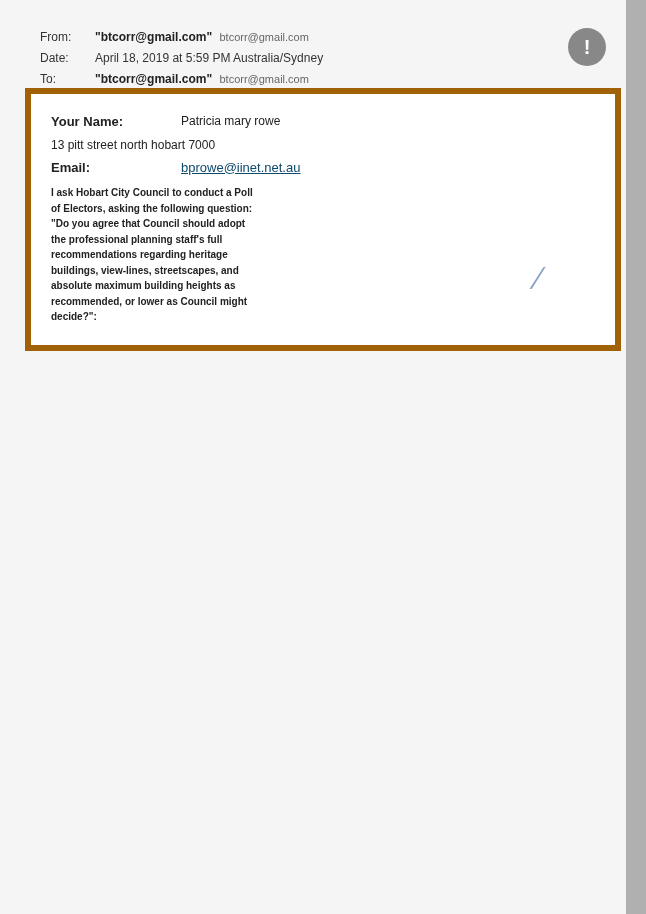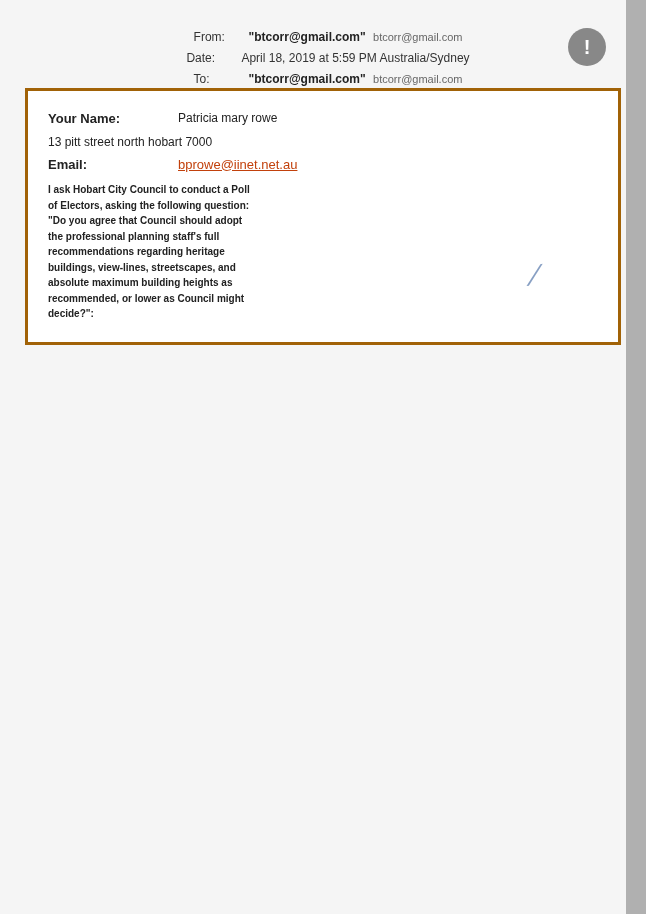--- a/index.html
+++ b/index.html
@@ -42,21 +42,20 @@
       top: 28px;
       left: 40px;
       right: 30px;
     }
 
     .header-row {
       display: flex;
       margin-bottom: 3px;
       font-size: 12px;
       line-height: 1.5;
-      justify-content: center;
     }
 
     .header-label {
       color: #333;
       min-width: 55px;
       font-size: 12px;
     }
 
     .header-value {
       color: #333;
@@ -88,23 +87,23 @@
       color: white;
       font-size: 20px;
       font-weight: bold;
     }
 
     .content-card {
       position: absolute;
       top: 88px;
       left: 25px;
       right: 25px;
-      border: 3px solid #a16207;
+      border: 6px solid #a16207;
       background-color: #ffffff;
-      padding: 18px 20px 20px 20px;
+      padding: 18px 14px 20px 20px;
     }
 
     .info-row {
       display: flex;
       margin-bottom: 4px;
       line-height: 1.5;
     }
 
     .info-label {
       font-weight: bold;
@@ -114,21 +113,21 @@
       vertical-align: top;
     }
 
     .info-value {
       font-size: 12px;
       flex: 1;
     }
 
     .info-value-link {
       font-size: 13px;
-      color: #c2410c;
+      color: #0c4a6e;
       text-decoration: underline;
     }
 
     .main-text {
       font-size: 10px;
       font-weight: bold;
       line-height: 1.55;
       margin-top: 8px;
       max-width: 210px;
     }

